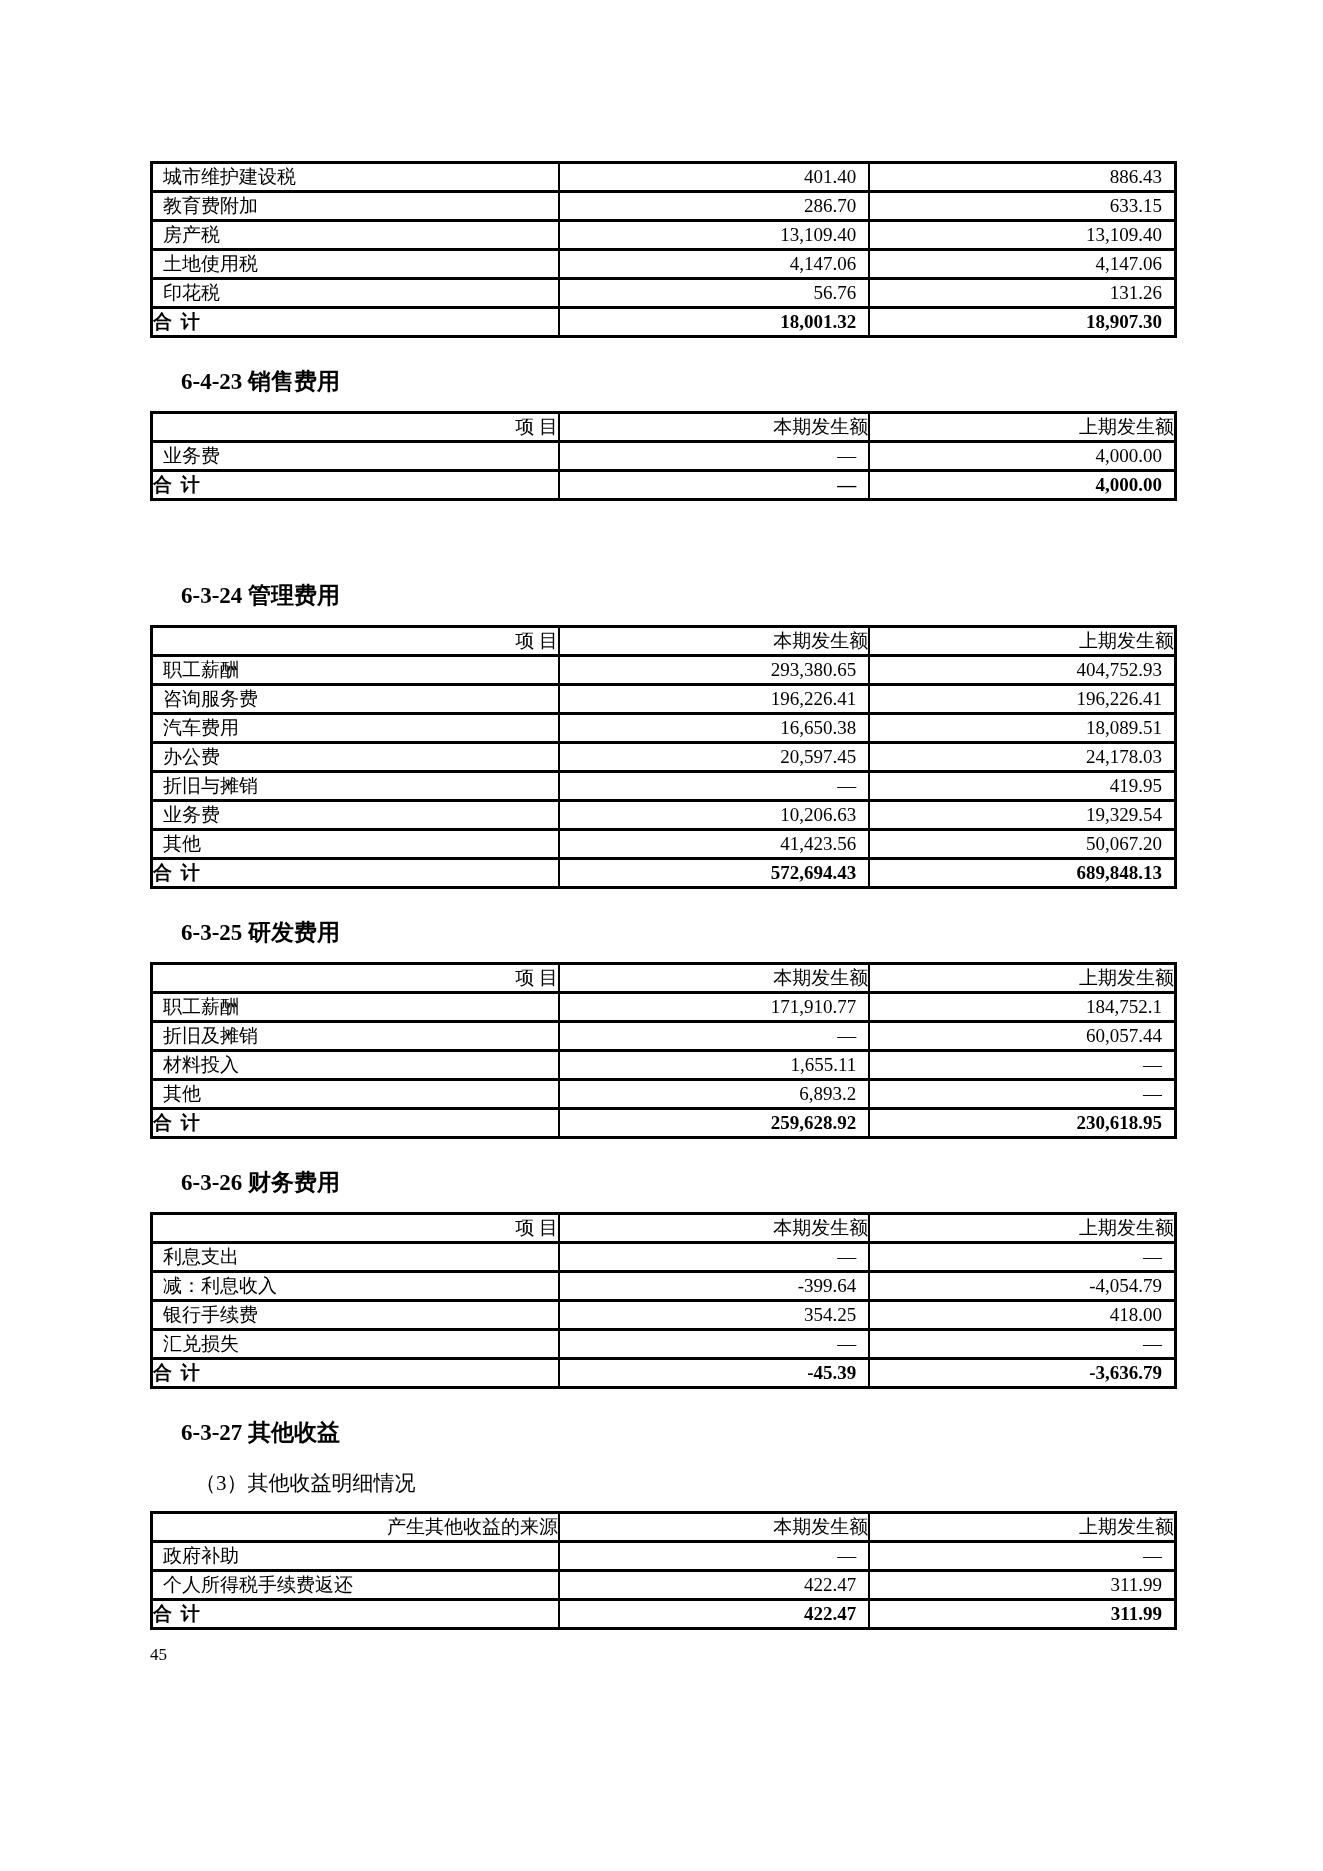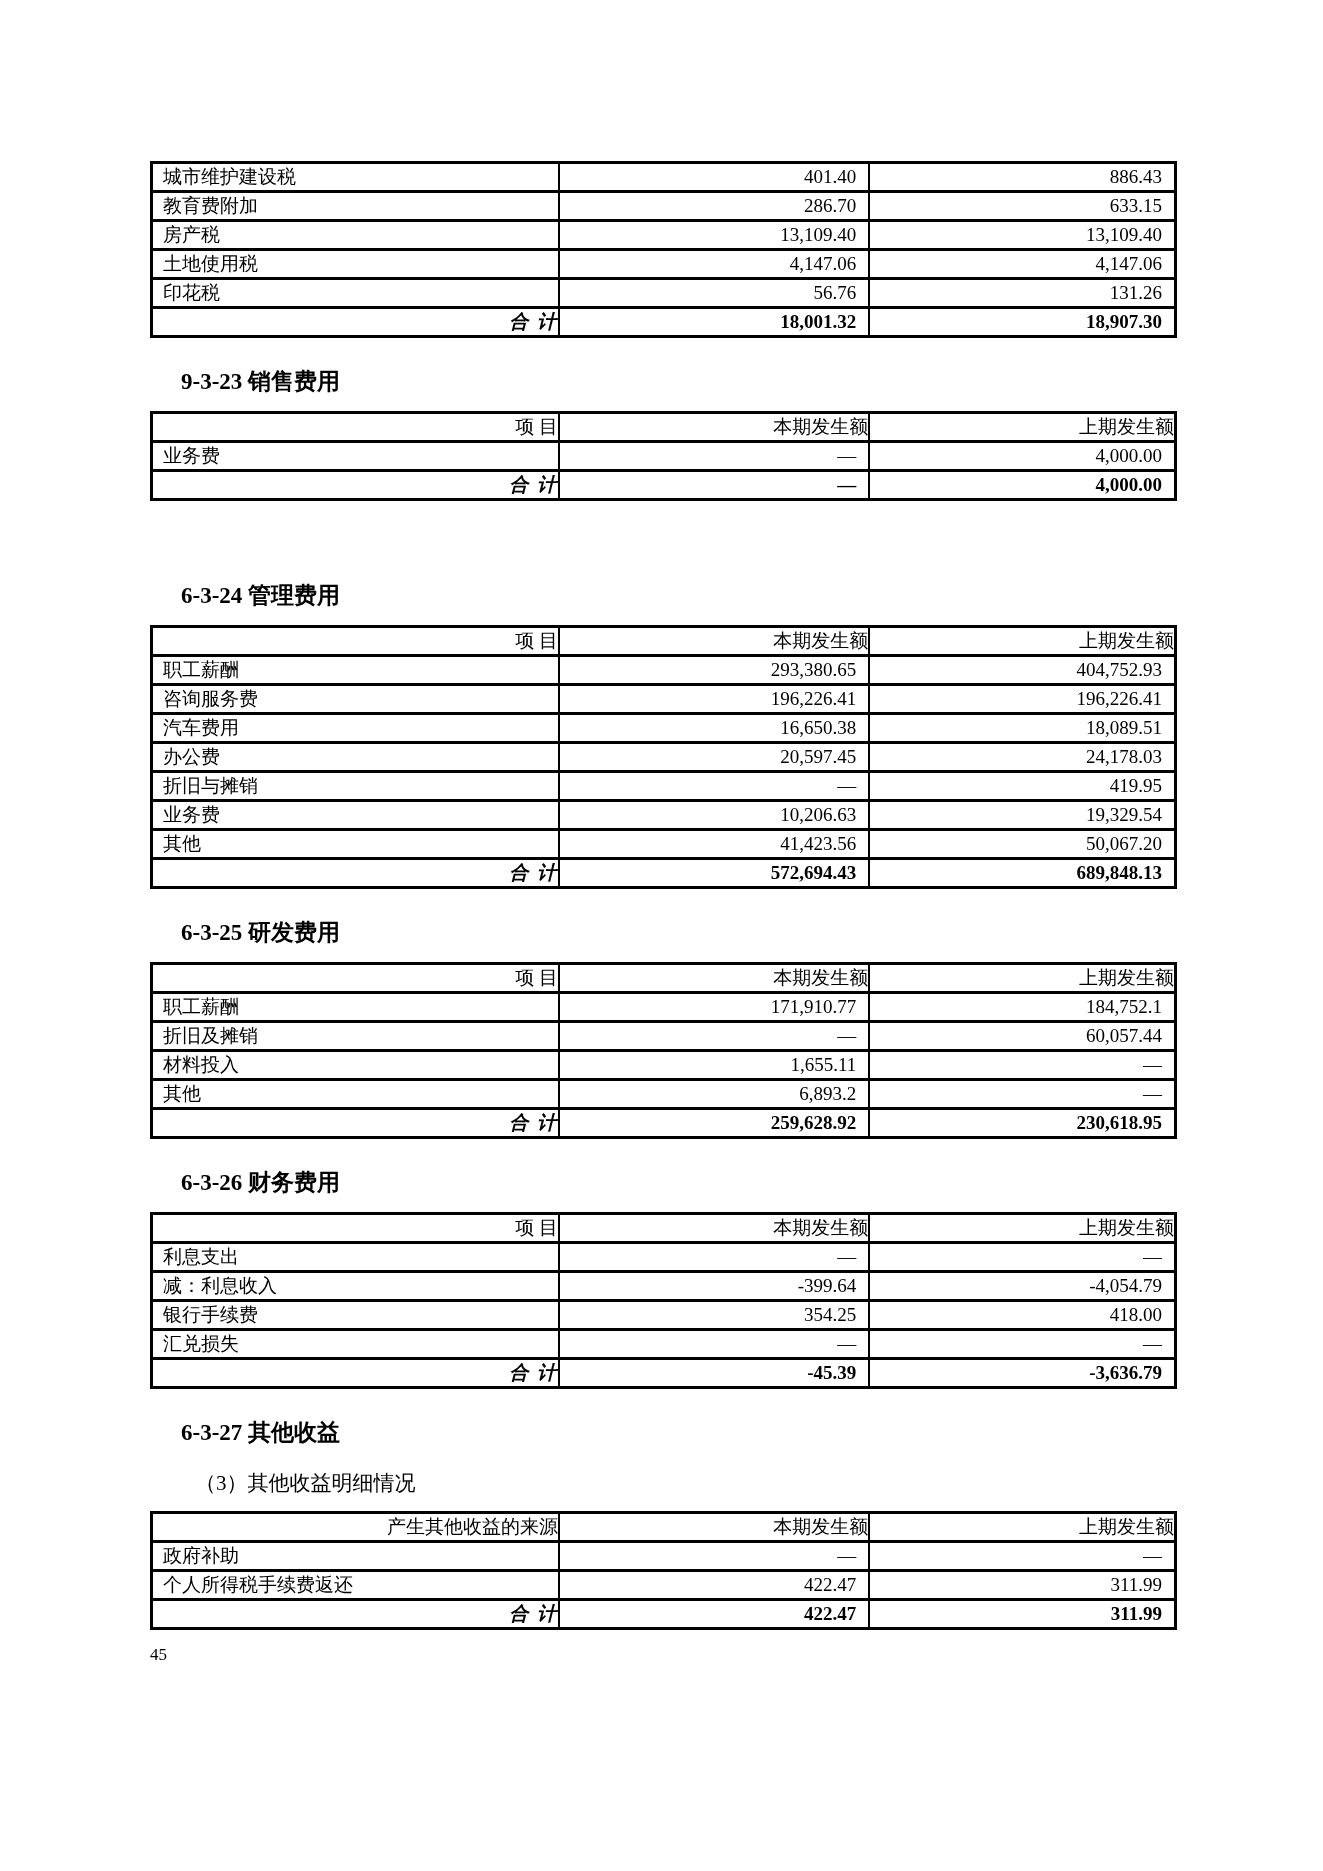--- a/index.html
+++ b/index.html
@@ -29,21 +29,21 @@
     line-height: 24px;
     padding: 0;
     white-space: nowrap;
     overflow: hidden;
     vertical-align: middle;
   }
   table.fin td.item { text-align: left; padding-left: 10px; }
   table.fin td.num  { text-align: right; padding-right: 12px; }
   table.fin tr.header td { text-align: right; padding: 0; font-weight: normal; }
   table.fin tr.total td { font-weight: bold; }
-  table.fin tr.total td.item { text-align: right; padding-left: 0; letter-spacing: 2px; font-style: italic; }
+  table.fin tr.total td.item { text-align: left; padding-left: 0; letter-spacing: 2px; }
 
   .section-heading {
     font-size: 23px;
     font-weight: bold;
     line-height: 29px;
     margin: 29px 0 15px 31px;
   }
   .section-heading.extra-gap { margin-top: 80px; }
   .subheading {
     font-size: 21px;
@@ -95,21 +95,21 @@
               <td class="num">56.76</td>
               <td class="num">131.26</td>
             </tr>
             <tr class="total">
               <td class="item">合 计</td>
               <td class="num">18,001.32</td>
               <td class="num">18,907.30</td>
             </tr>
           </tbody>
         </table>
-        <div class="section-heading">9-3-23 销售费用</div>
+        <div class="section-heading">6-4-23 销售费用</div>
         <table class="fin">
           <colgroup>
             <col style="width: 39.8%;">
             <col style="width: 30.3%;">
             <col style="width: 29.9%;">
           </colgroup>
           <tbody>
             <tr class="header">
               <td class="item">项 目</td>
               <td class="num">本期发生额</td>

